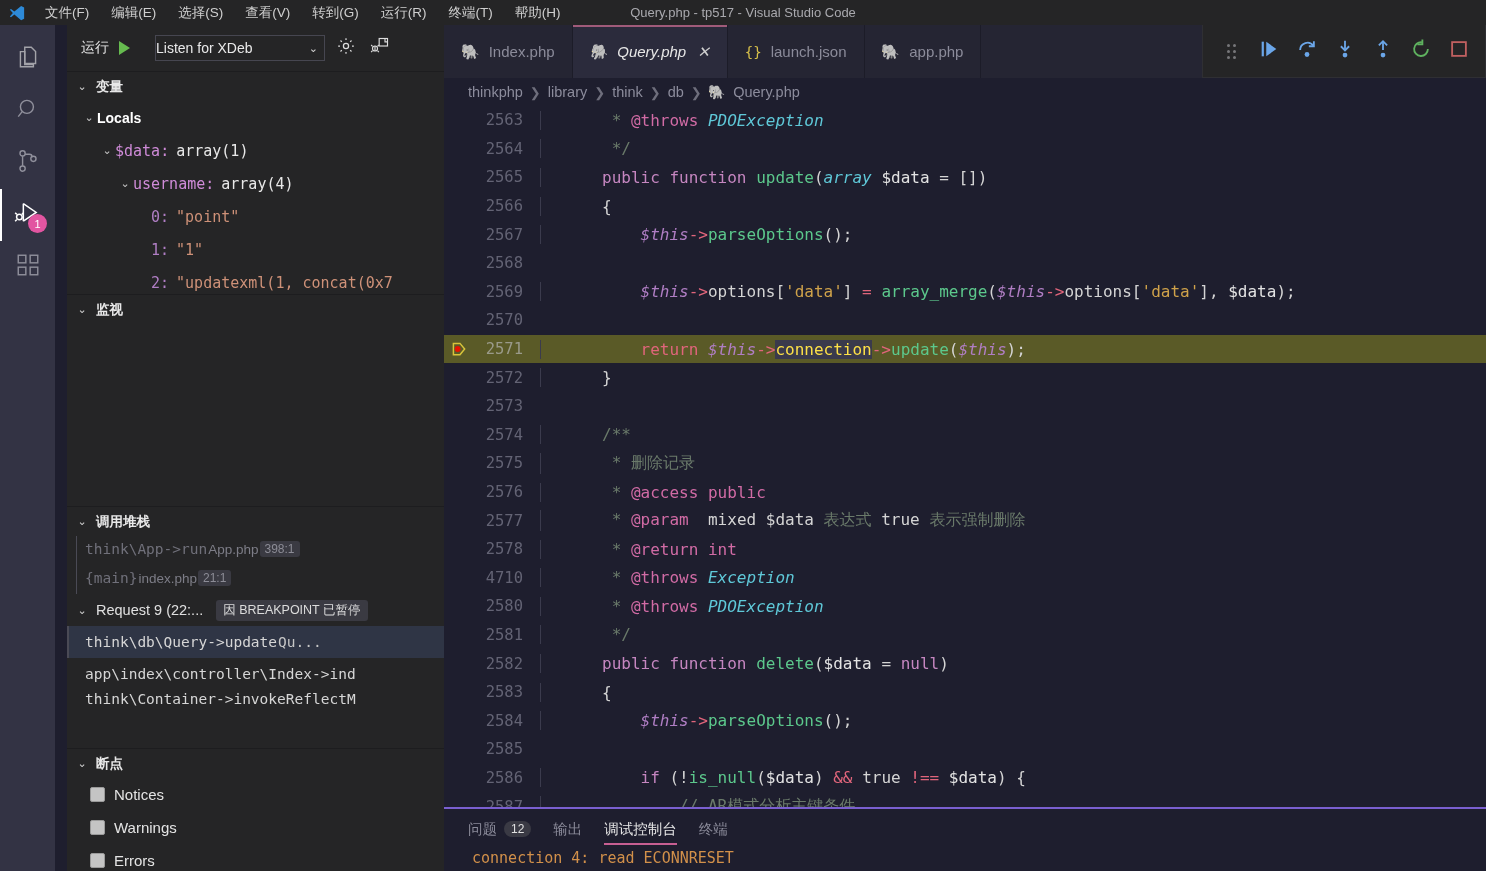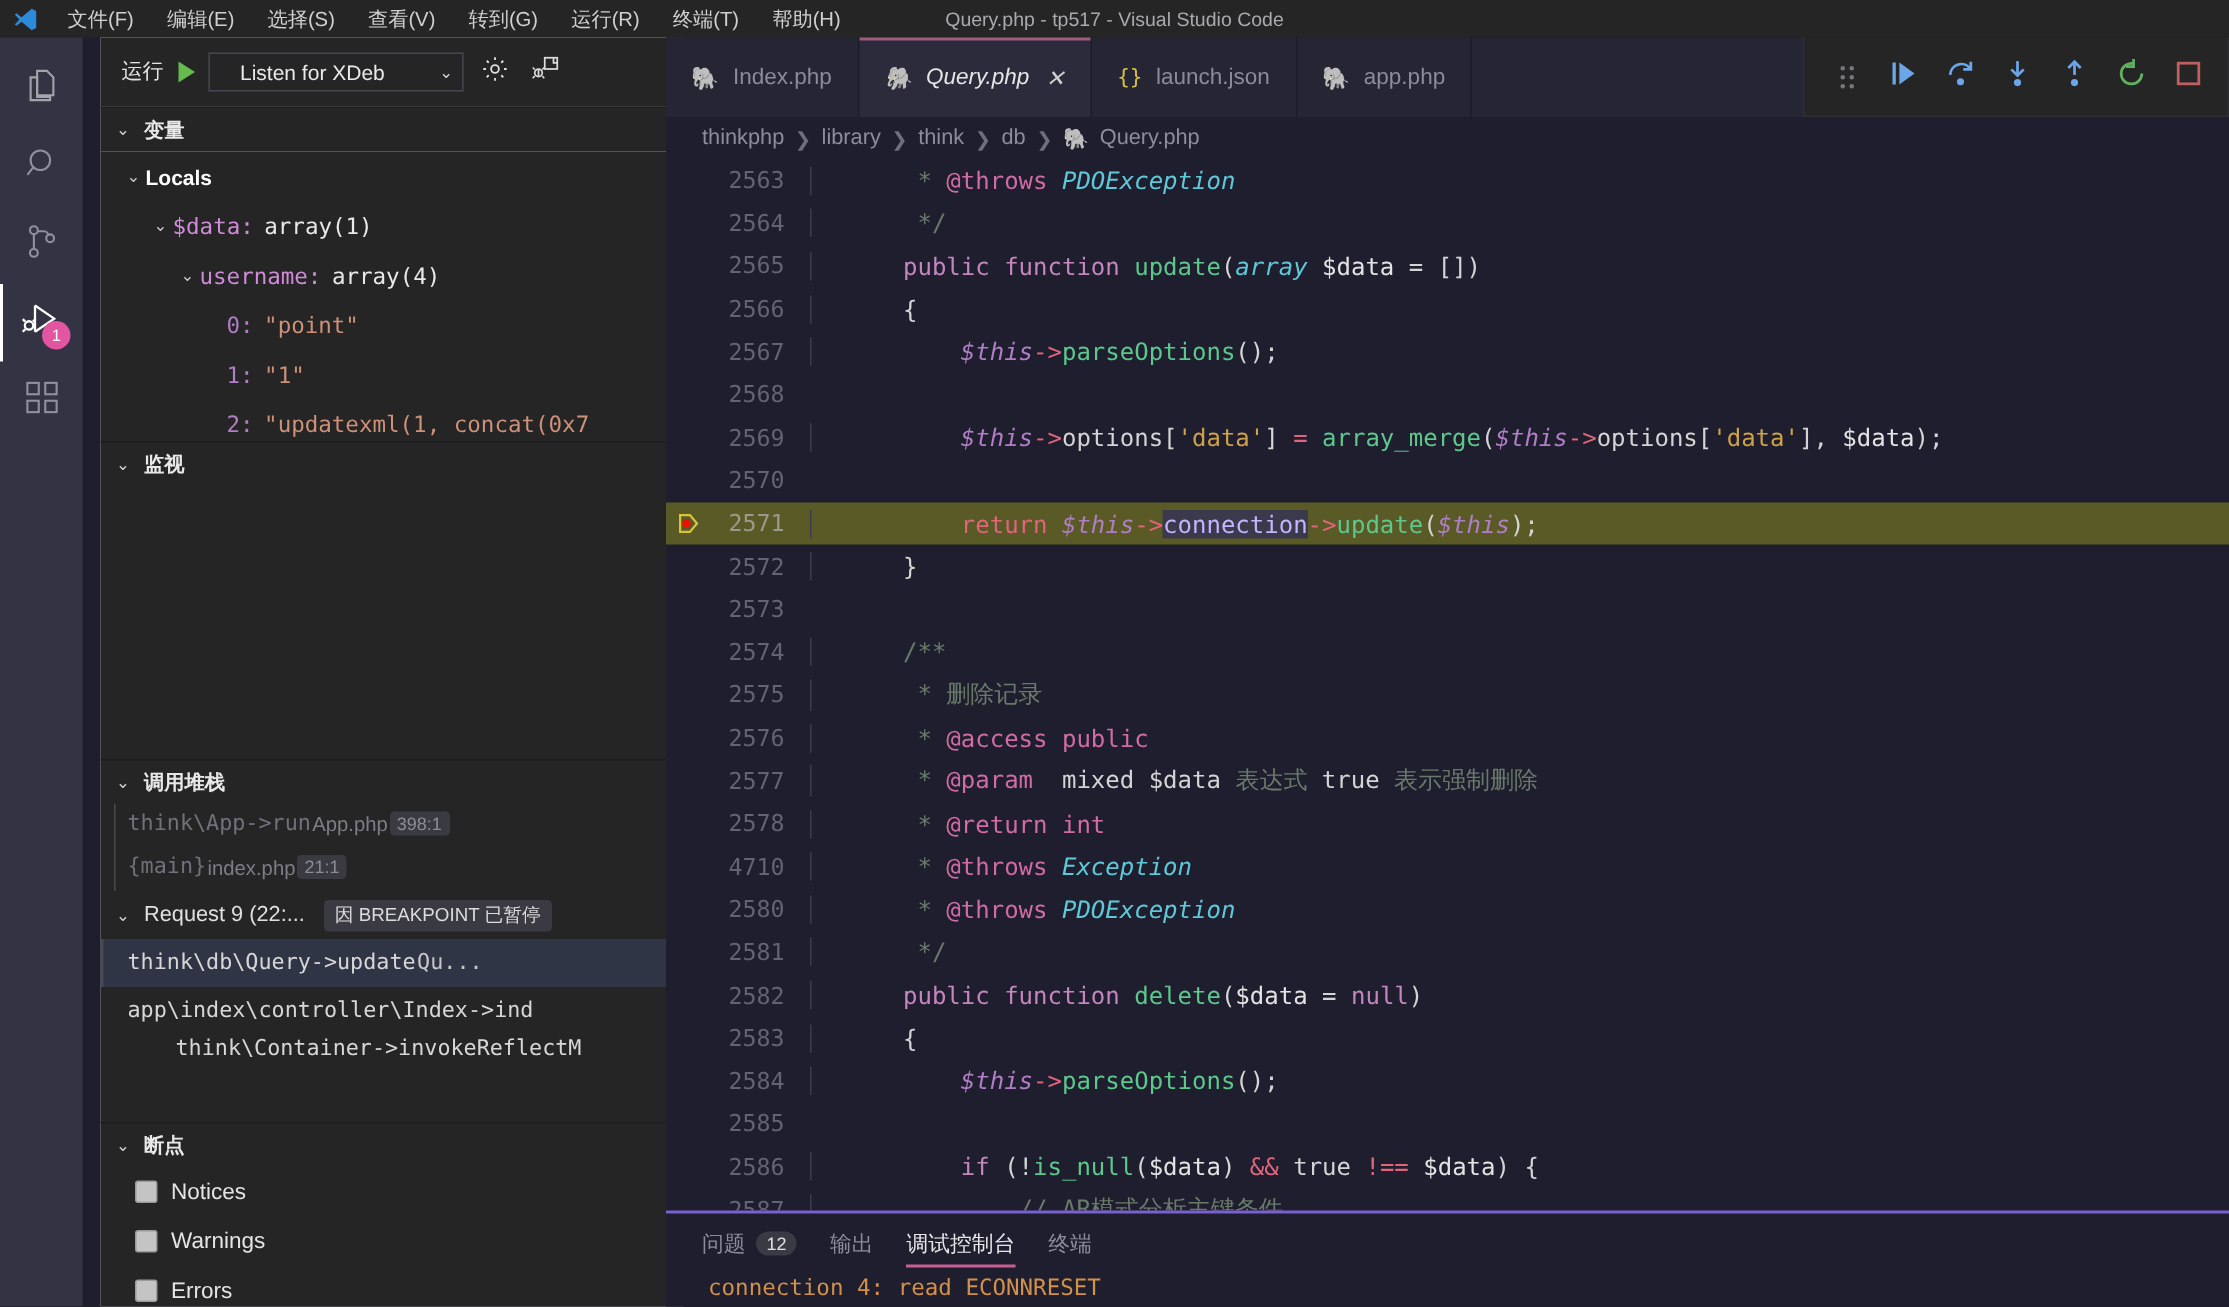--- a/index.html
+++ b/index.html
@@ -56,21 +56,21 @@
   }
   .run-label { font-size: 14px; color: #e4e4e4; white-space: nowrap; }
   .play-tri {
     width: 0; height: 0; border-left: 11px solid #66bb4f;
     border-top: 7px solid transparent; border-bottom: 7px solid transparent;
     margin-left: 2px; margin-right: 1px;
   }
   .config-select {
     flex: 1; height: 26px; border: 1px solid #464650; background: #252526;
     display: flex; align-items: center; justify-content: space-between;
-    padding: 0 6px 0 20px; max-width: 170px;
+    padding: 0 6px 0 0; max-width: 170px; margin-left: 16px;
   }
   .config-name { font-size: 14px; color: #e9e9e9; white-space: nowrap; overflow: hidden; }
   .chev { color: #d4d4d4; font-size: 11px; margin-left: 2px; }
   .icon-btn { width: 26px; height: 26px; display: flex; align-items: center; justify-content: center; }
 
   
   .sec-header {
     height: 30px; display: flex; align-items: center; gap: 7px;
     padding-left: 8px; font-size: 13.5px; font-weight: bold; color: #e8e8e8;
     background: #252526; flex: none; border-top: 1px solid #1d1d1f;
@@ -187,21 +187,21 @@
   .t-kw   { color: #c586c0; }
   .t-var  { color: #b07ec4; font-style: italic; }
   .t-var2 { color: #e3e3e3; }
   .t-str  { color: #cfa24a; }
   .t-cmt  { color: #6a7a6a; }
   .t-doc  { color: #d16ba5; }
   .t-type { color: #5fc8d8; font-style: italic; }
   .t-op   { color: #e0657b; }
   .t-plain{ color: #d4d4d4; }
   .t-call { color: #5cc88c; }
-  .t-sel  { background: #3a3a4c; color: #c4b5fd; }
+  .t-sel  { background: #3a3a4c; color: #fde047; }
   .t-null { color: #c586c0; }
 
   
   .panel {
     position: absolute; left: 444px; bottom: 0; width: 1042px; height: 64px;
     background: #1e1e2e; border-top: 2px solid #7a5fd0;
   }
   .panel-tabs { height: 40px; display: flex; align-items: flex-end; gap: 22px; padding-left: 24px; }
   .ptab { font-size: 14.5px; color: #8b8b9a; display: flex; align-items: center; gap: 7px; position: relative; height: 40px; }
   .ptab.active { color: #e6e6e6; }
@@ -387,21 +387,21 @@
         <span>Request 9 (22:...</span>
         <span class="pause-badge">因 BREAKPOINT 已暂停</span>
       </div>
       <div class="cs-row selected">
         <span>think\db\Query-&gt;update</span>
         <span class="cs-file" style="color:#c6c6c6;font-family:'DejaVu Sans Mono',monospace;font-size:14.5px;">Qu...</span>
       </div>
       <div class="cs-row">
         <span>app\index\controller\Index-&gt;ind</span>
       </div>
-      <div class="cs-row" style="height:18px; overflow:hidden;margin-left:32px;">
+      <div class="cs-row" style="height:18px; overflow:hidden;">
         <span>think\Container-&gt;invokeReflectM</span>
       </div>
     </div>
 
     <div class="sec-header">
       <span class="twisty">⌄</span>
       <span>断点</span>
     </div>
     <div class="sec-body" style="flex:1;">
       <div class="bp-row">

